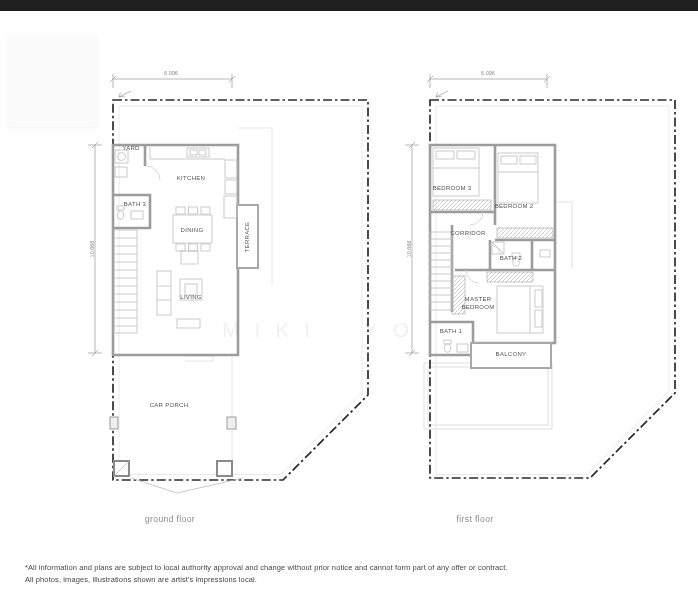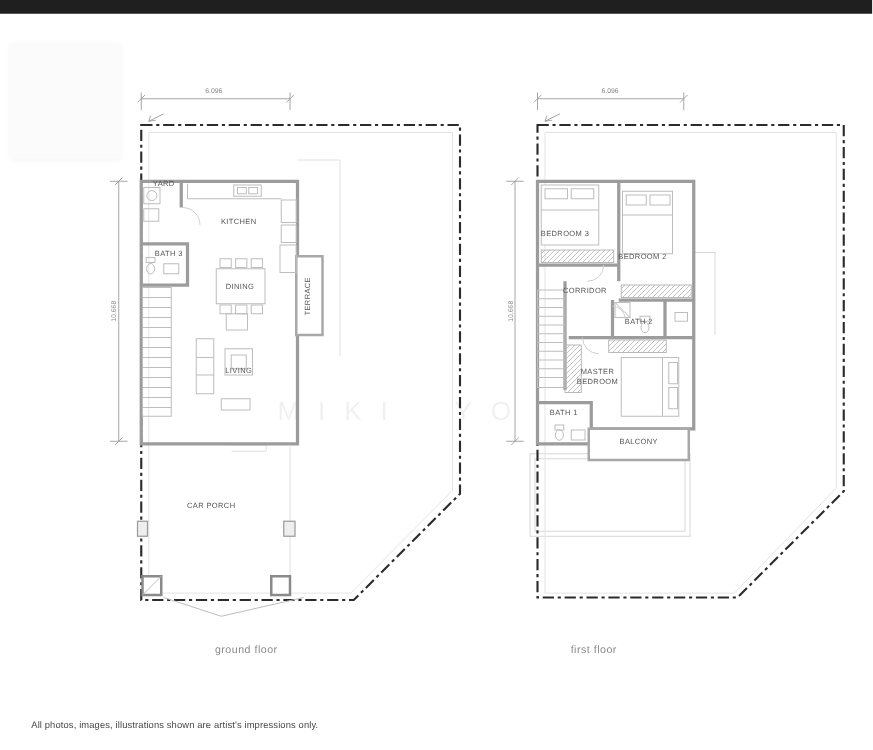--- a/index.html
+++ b/index.html
@@ -177,28 +177,29 @@
 
   <div class="dim" style="left:171px;top:73px;">6.096</div>
   <div class="dim v" style="left:92px;top:249px;">10.668</div>
   <div class="label" style="left:131px;top:148px;">YARD</div>
   <div class="label" style="left:191px;top:178px;">KITCHEN</div>
   <div class="label" style="left:135px;top:204px;">BATH 3</div>
   <div class="label" style="left:192px;top:230px;">DINING</div>
   <div class="label v" style="left:247px;top:237px;">TERRACE</div>
   <div class="label" style="left:191px;top:297px;">LIVING</div>
   <div class="label" style="left:169px;top:405px;">CAR PORCH</div>
-  <div class="caption" style="left:197px;top:519px;">ground floor</div>
+  <div class="caption" style="left:170px;top:519px;">ground floor</div>
 
   <div class="dim" style="left:488px;top:73px;">6.096</div>
   <div class="dim v" style="left:409px;top:249px;">10.668</div>
   <div class="label" style="left:452px;top:188px;">BEDROOM 3</div>
   <div class="label" style="left:514px;top:206px;">BEDROOM 2</div>
   <div class="label" style="left:468px;top:233px;">CORRIDOR</div>
   <div class="label" style="left:511px;top:258px;">BATH 2</div>
   <div class="label wrap" style="left:478px;top:303px;">MASTER BEDROOM</div>
   <div class="label" style="left:451px;top:331px;">BATH 1</div>
   <div class="label" style="left:511px;top:354px;">BALCONY</div>
   <div class="caption" style="left:475px;top:519px;">first floor</div>
 
-  <div class="disclaimer disc2">All photos, images, illustrations shown are artist's impressions only.</div>
+  <div class="disclaimer disc1">*All information and plans are subject to local authority approval and change without prior notice and cannot form part of any offer or contract.</div>
+  <div class="disclaimer disc2">All photos, images, illustrations shown are artist's impressions local.</div>
 
 </div>
 
 </body></html>

